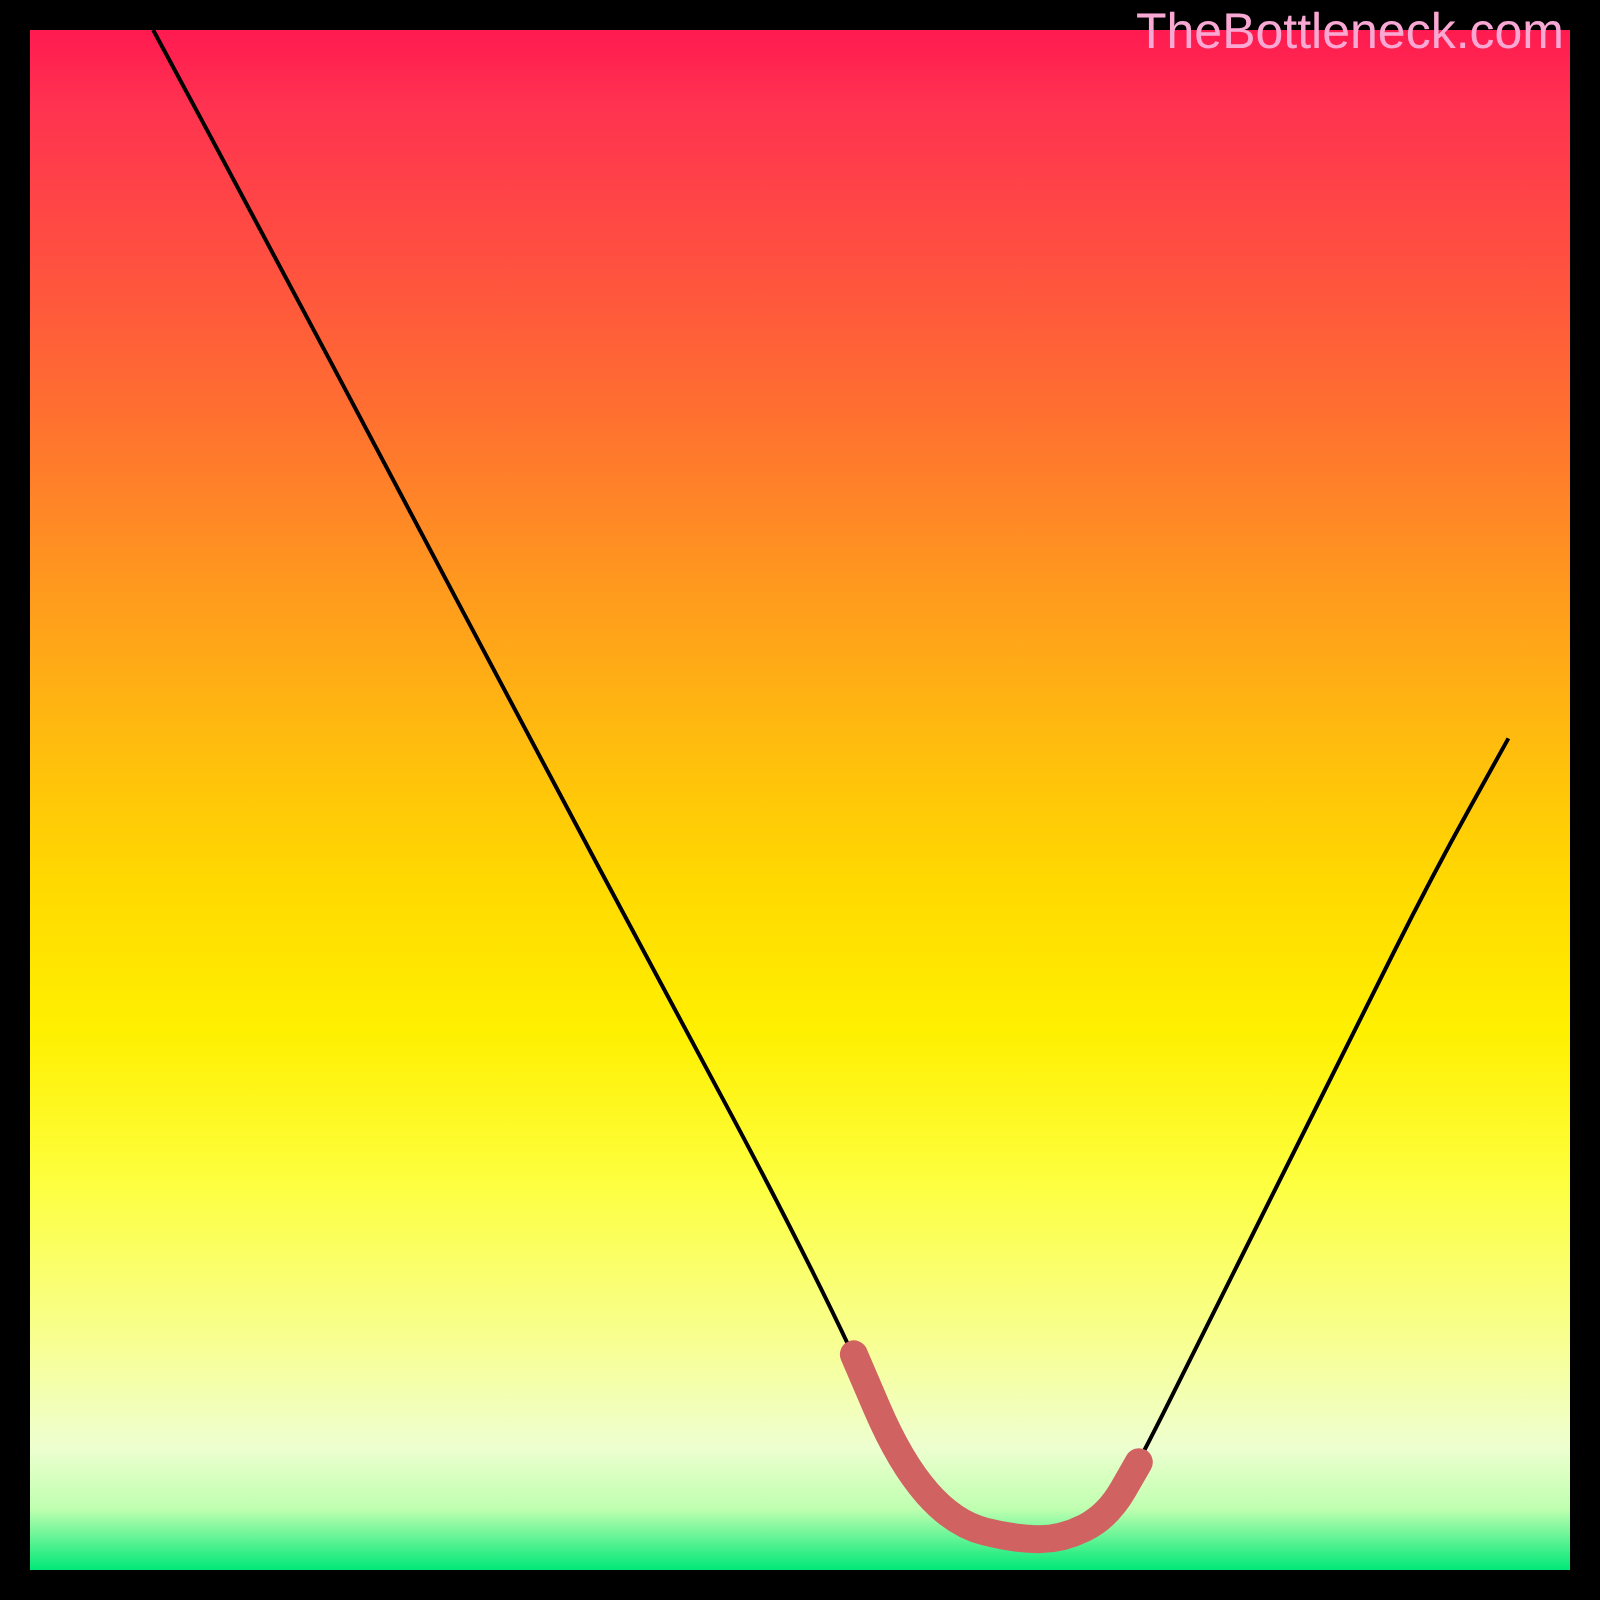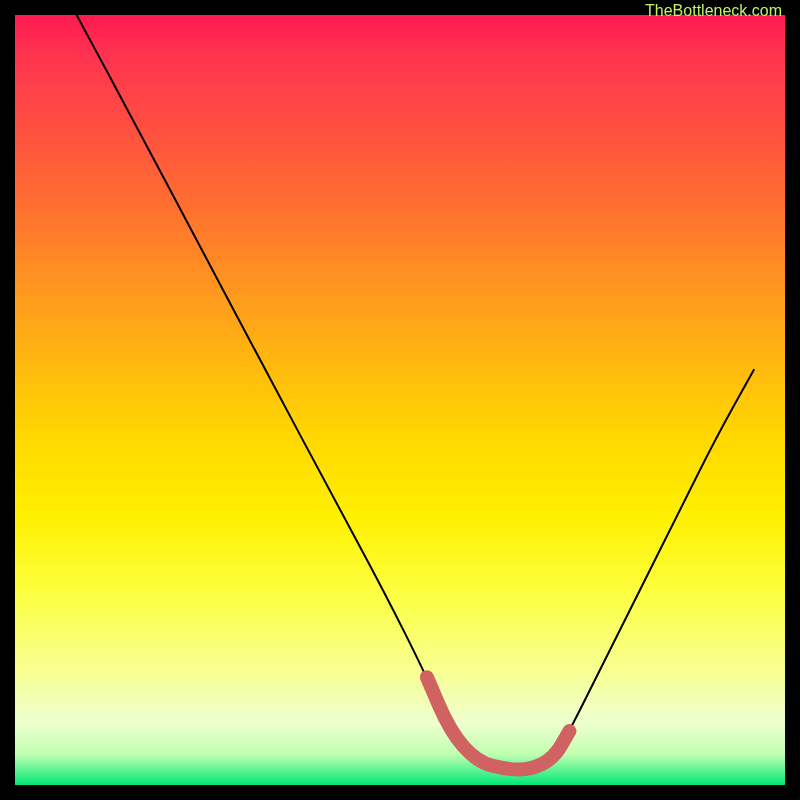--- a/index.html
+++ b/index.html
@@ -30,22 +30,22 @@
       #f8ff90 85%,
       #eeffd0 92%,
       #c0ffb0 96%,
       #00e878 100%
     );
   }
   .watermark {
     position: absolute;
     top: 2px;
     right: 18px;
-    color: #bef264;
-    font-size: 16px;
+    color: #f9a8d4;
+    font-size: 25px;
     font-weight: normal;
     z-index: 10;
   }
   svg.curve {
     position: absolute;
     left: 15px;
     top: 15px;
     width: 770px;
     height: 770px;
     pointer-events: none;

